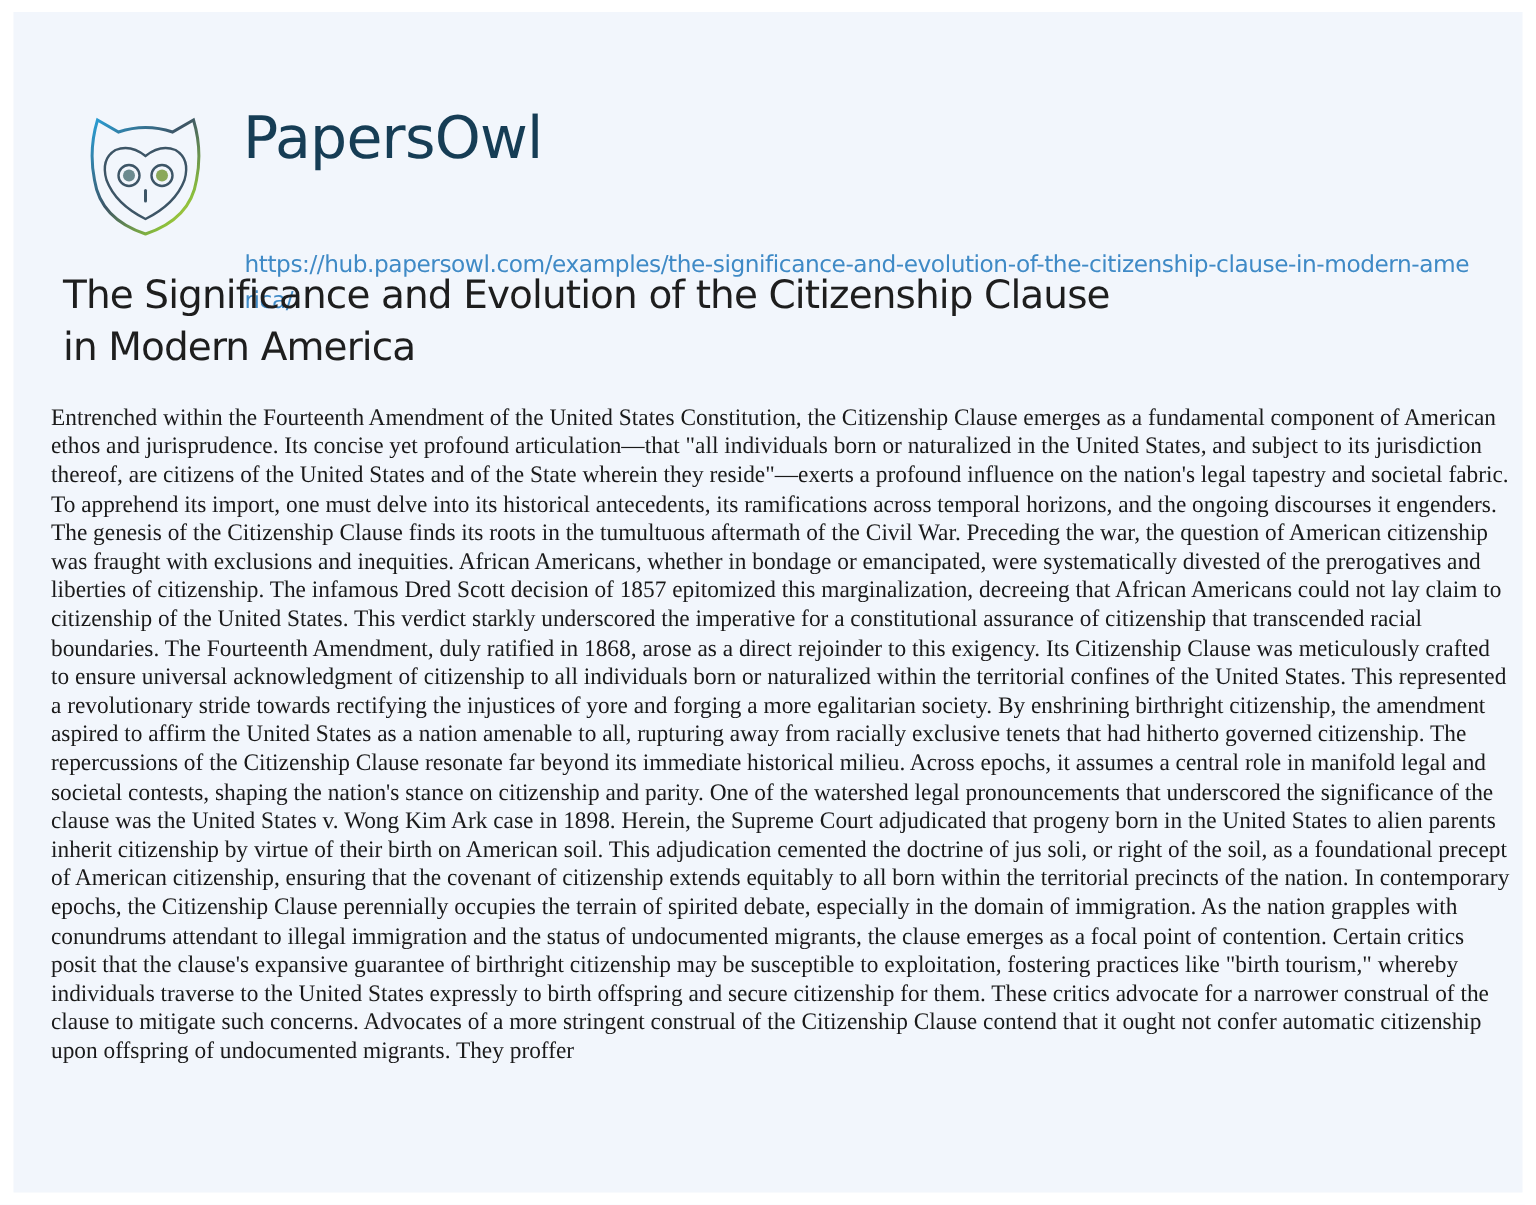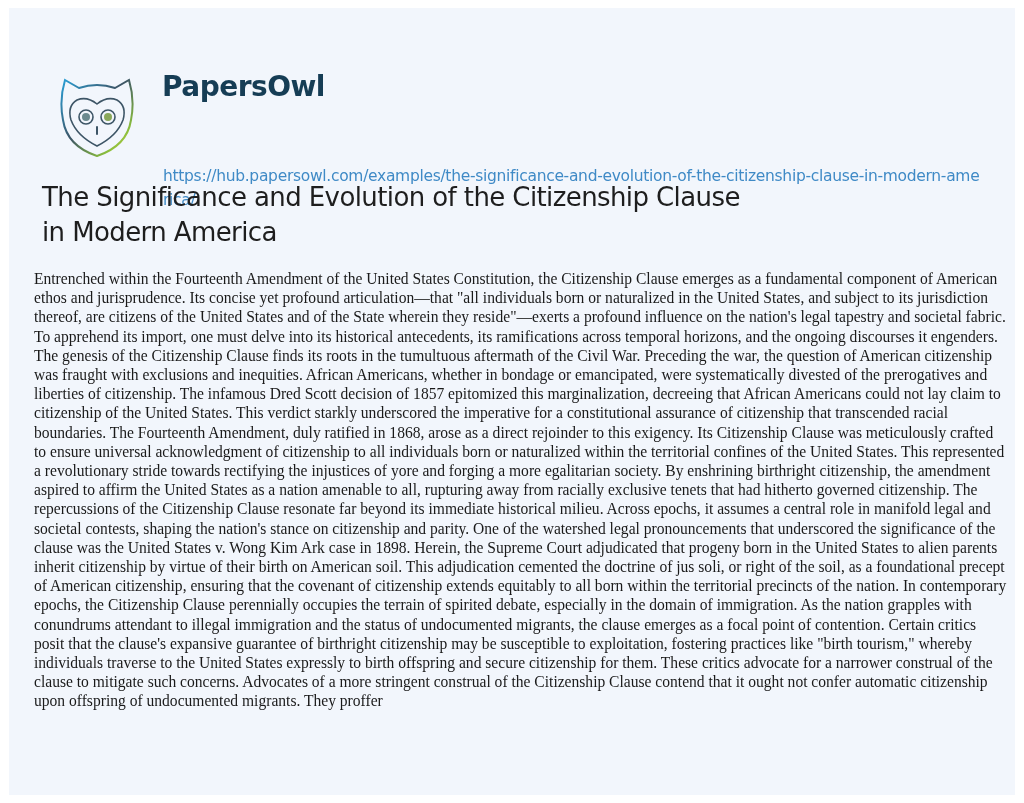--- a/index.html
+++ b/index.html
@@ -32,22 +32,22 @@
       left: 0;
       top: 0;
       width: 76px;
       height: 84px;
     }
     .brand {
       position: absolute;
       left: 103px;
       top: -6px;
       font-family: "DejaVu Sans", sans-serif;
-      font-weight: bold;
-      font-size: 28px;
+      font-weight: normal;
+      font-size: 39px;
       color: #163d55;
       letter-spacing: -0.5px;
       white-space: nowrap;
     }
     .url {
       position: absolute;
       left: 104px;
       top: 40px;
       width: 820px;
       font-family: "DejaVu Sans", sans-serif;

